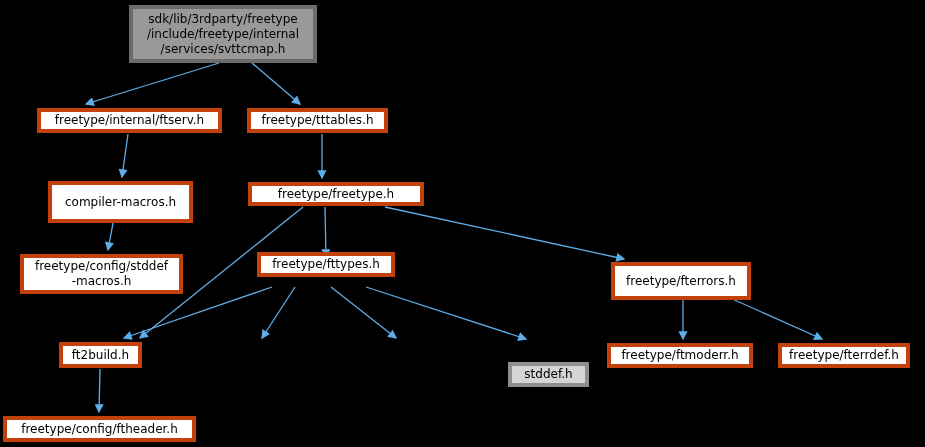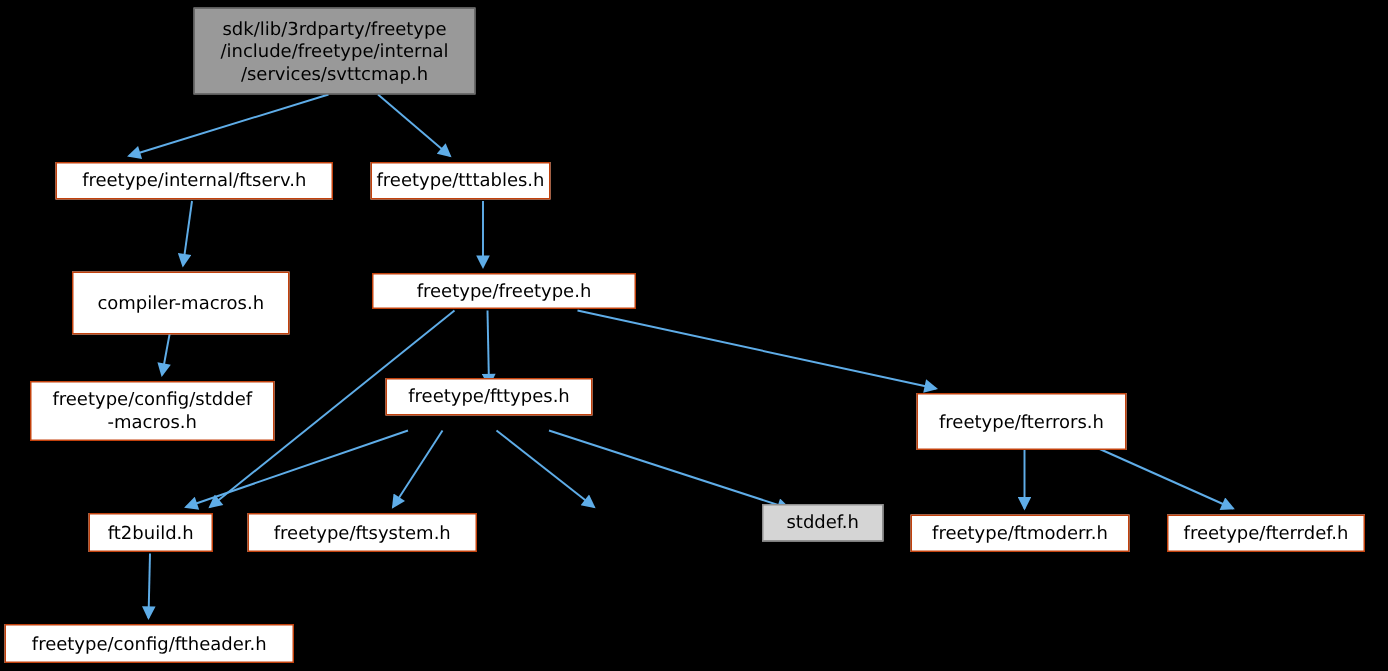--- a/index.html
+++ b/index.html
@@ -23,21 +23,21 @@
     height: 447px;
   }
   #edges line {
     stroke: #5fade8;
     stroke-width: 1.3;
   }
   .node {
     position: absolute;
     box-sizing: border-box;
     background: #ffffff;
-    border: 1px solid #c2410c;
+    border: 4px solid #c2410c;
     color: #000000;
     display: flex;
     align-items: center;
     justify-content: center;
     text-align: center;
     font-size: 12px;
     line-height: 15px;
     white-space: pre-line;
     cursor: pointer;
   }
@@ -88,21 +88,21 @@
   <div class="node root" style="left:129px;top:5px;width:188px;height:58px">
     <span class="lbl">sdk/lib/3rdparty/freetype
 /include/freetype/internal
 /services/svttcmap.h</span>
   </div>
 
   <div class="node" style="left:37px;top:108px;width:185px;height:25px">
     <span class="lbl">freetype/internal/ftserv.h</span>
   </div>
 
-  <div class="node" style="left:247px;top:108px;width:120px;height:25px">
+  <div class="node" style="left:247px;top:108px;width:141px;height:25px">
     <span class="lbl">freetype/tttables.h</span>
   </div>
 
   <div class="node" style="left:48px;top:181px;width:145px;height:42px">
     <span class="lbl">compiler-macros.h</span>
   </div>
 
   <div class="node" style="left:248px;top:182px;width:176px;height:24px">
     <span class="lbl">freetype/freetype.h</span>
   </div>
@@ -117,26 +117,23 @@
   </div>
 
   <div class="node" style="left:611px;top:262px;width:140px;height:38px">
     <span class="lbl">freetype/fterrors.h</span>
   </div>
 
   <div class="node" style="left:59px;top:342px;width:83px;height:26px">
     <span class="lbl">ft2build.h</span>
   </div>
 
-  <div class="node" style="left:165px;top:342px;width:153px;height:26px">
-    <span class="lbl">freetype/ftsystem.h</span>
-  </div>
 
 
-  <div class="node external" style="left:508px;top:336px;width:81px;height:25px">
+  <div class="node external" style="left:508px;top:362px;width:81px;height:25px">
     <span class="lbl">stddef.h</span>
   </div>
 
   <div class="node" style="left:607px;top:343px;width:146px;height:25px">
     <span class="lbl">freetype/ftmoderr.h</span>
   </div>
 
   <div class="node" style="left:778px;top:343px;width:132px;height:25px">
     <span class="lbl">freetype/fterrdef.h</span>
   </div>

